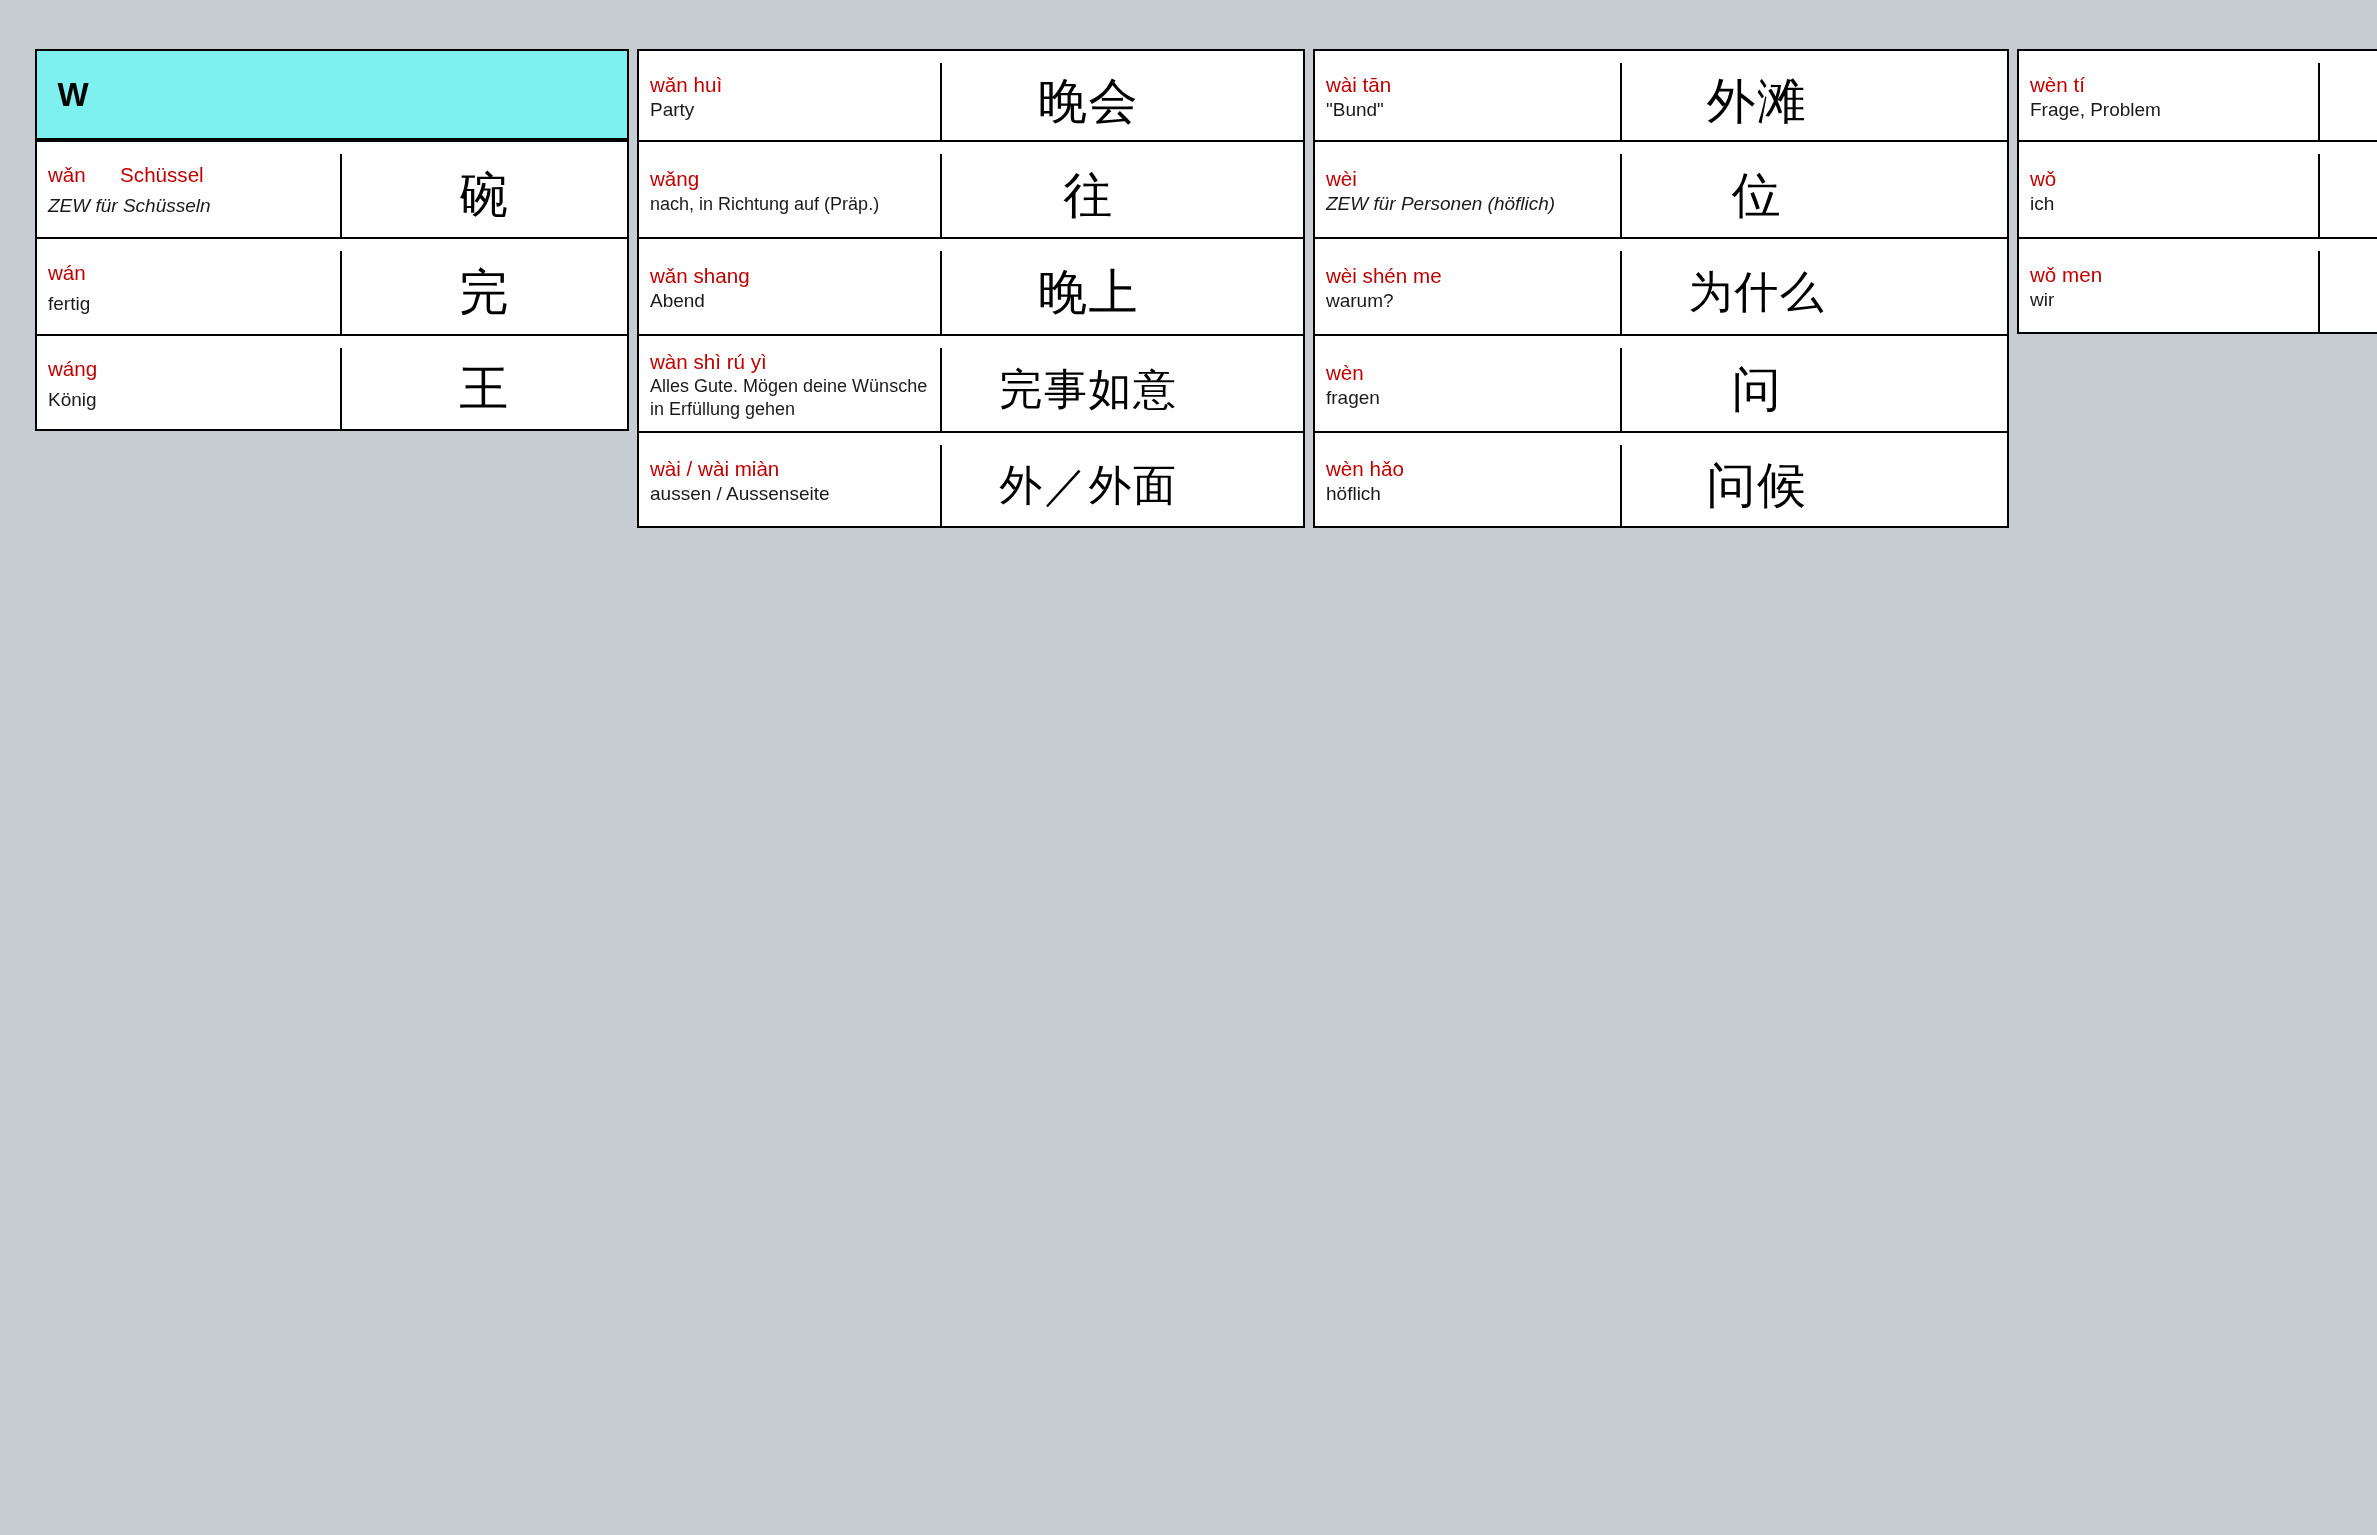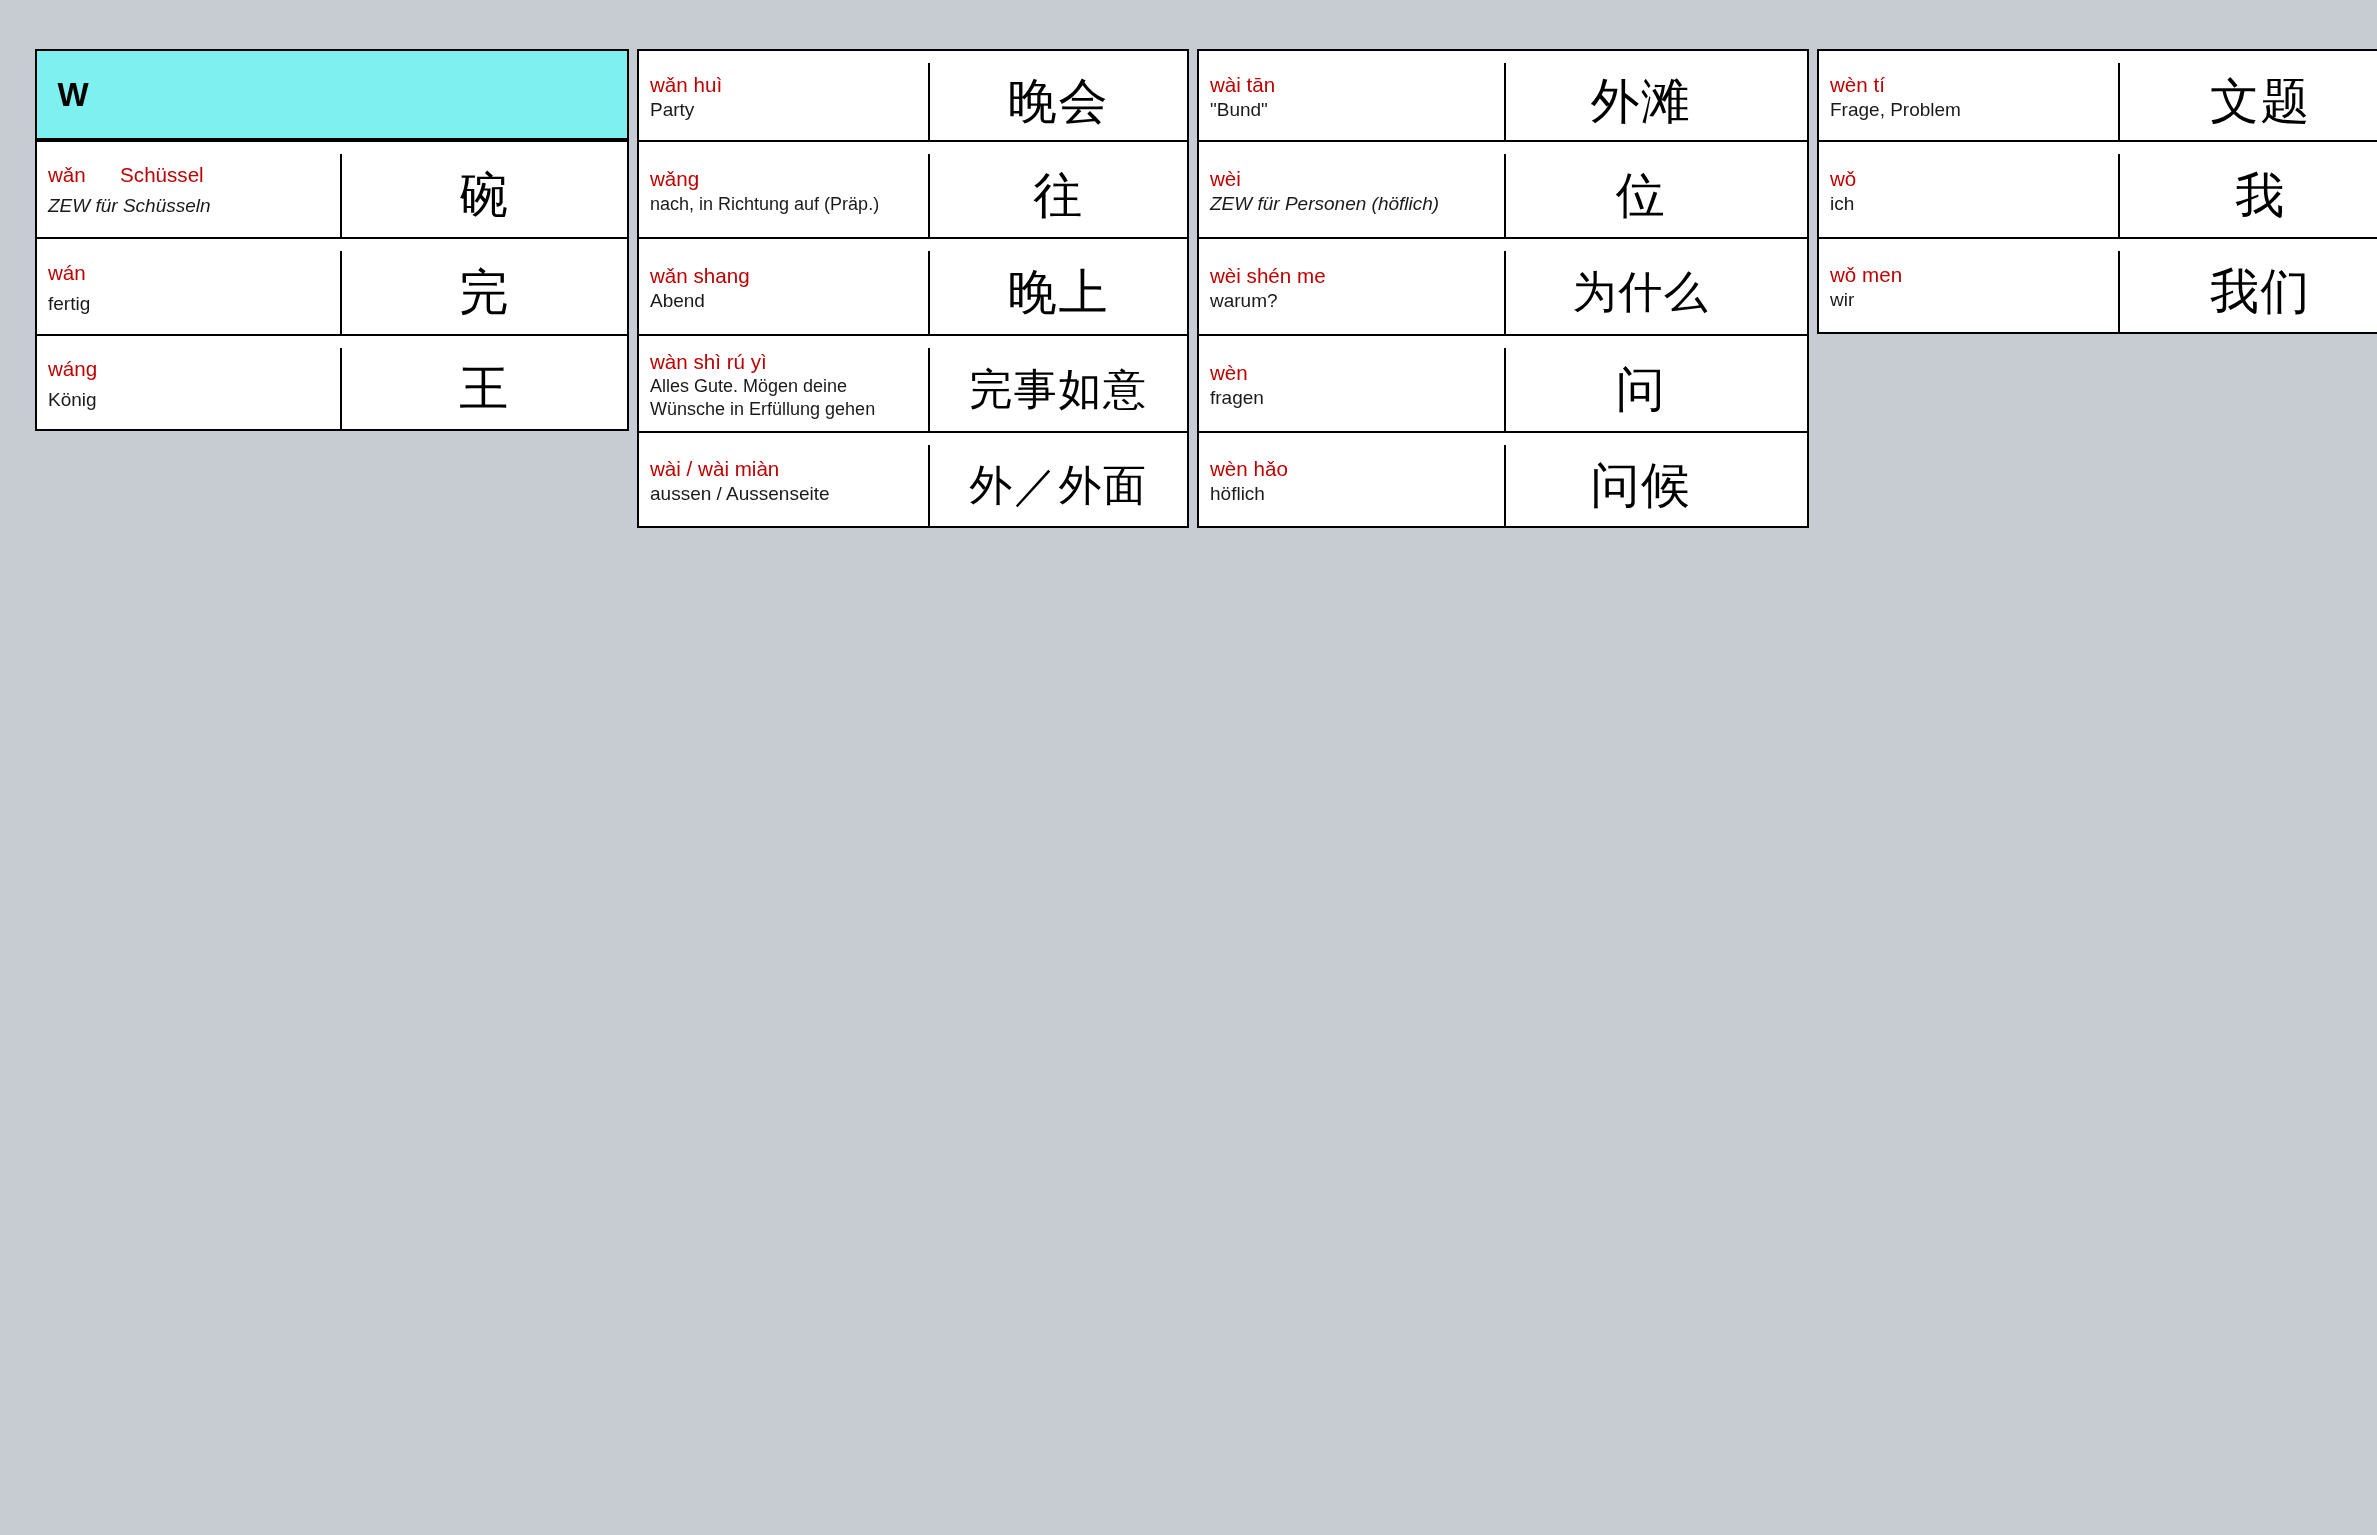--- a/index.html
+++ b/index.html
@@ -90,25 +90,25 @@
     font-size: 33px;
     font-weight: bold;
     color: #000;
   }
 
   
   .col-1 .row, .col-1 .header-row { width: 594px; }
   .col-1 .cell-text { width: 305px; gap: 6px; }
   .col-1 .cell-han { width: 289px; }
 
-  .col-2 .row { width: 552px; gap: 24px; }
+  .col-2 .row { width: 668px; }
   .col-2 .cell-text { width: 301px; }
   .col-2 .cell-han { width: 295px; }
 
-  .col-3 .row { width: 612px; }
+  .col-3 .row { width: 696px; }
   .col-3 .cell-text { width: 305px; }
   .col-3 .cell-han { width: 272px; }
 
   .col-4 .row { width: 586px; }
   .col-4 .cell-text { width: 301px; }
   .col-4 .cell-han { width: 285px; }
 
   .h-115 { height: 91px; }
   .h-122 { height: 97px; }
 

